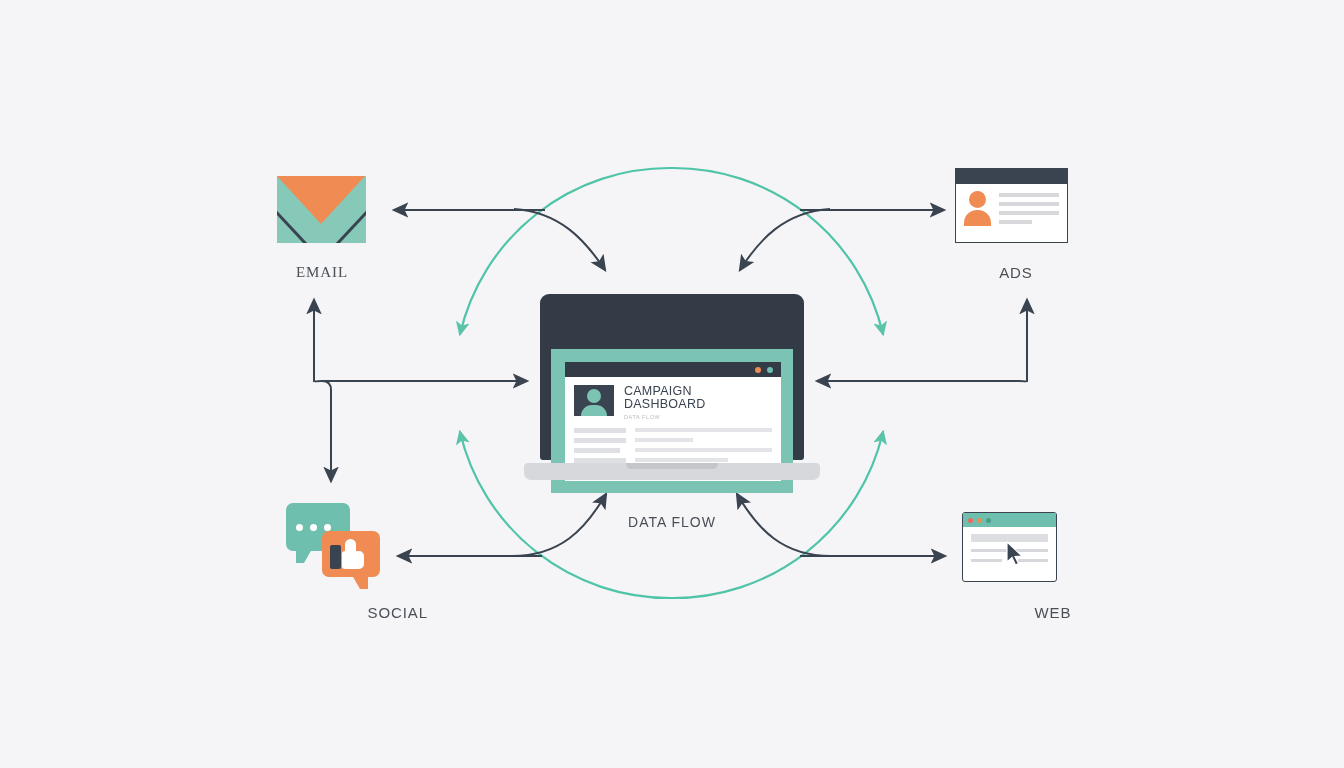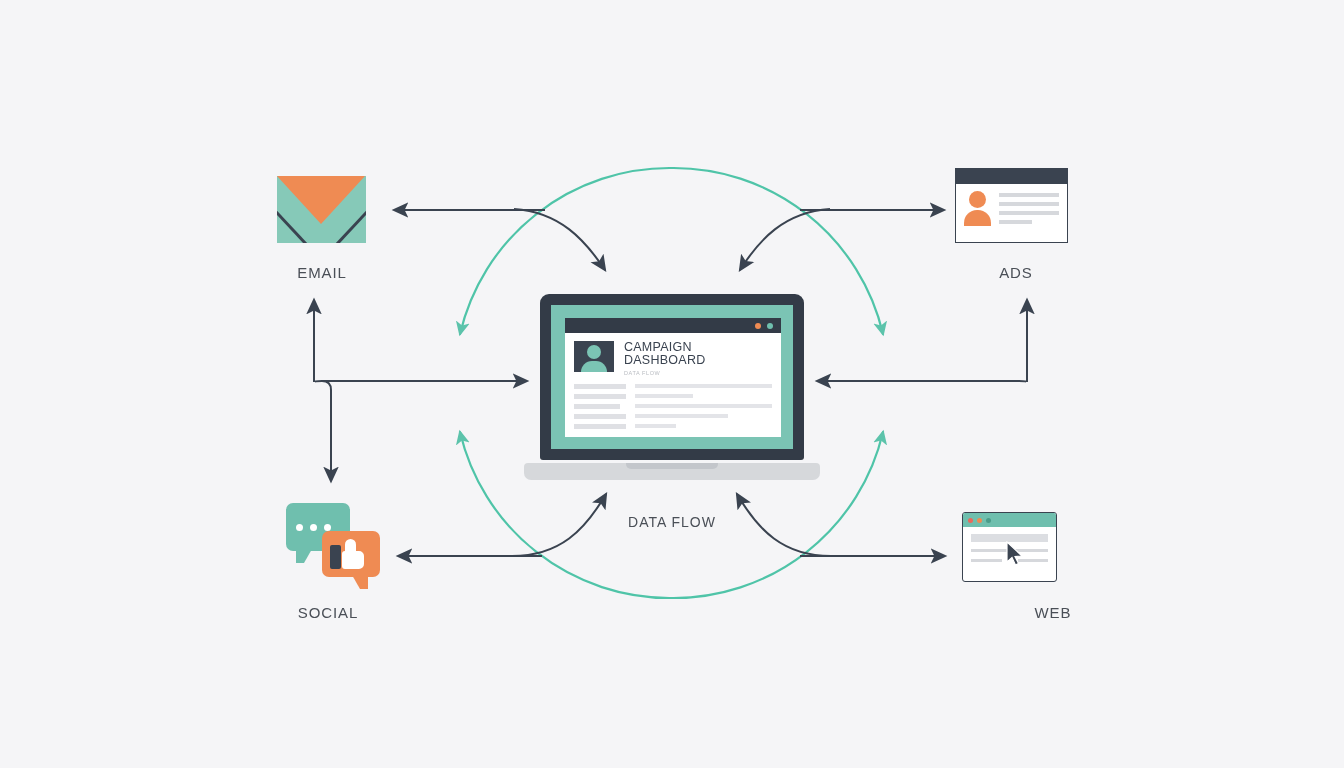--- a/index.html
+++ b/index.html
@@ -239,20 +239,21 @@
     background: #333b47;
     border-radius: 9px 9px 3px 3px;
     box-sizing: border-box;
     padding: 11px;
   }
   .screen {
     width: 100%; height: 100%;
     background: #7bc4b4;
     box-sizing: border-box;
     padding: 13px 12px 12px 14px;
+    margin-top: 44px;
   }
   .browser {
     background: #ffffff;
     height: 100%;
     box-sizing: border-box;
     overflow: hidden;
   }
   .br-bar {
     height: 15px;
     background: #333b47;
@@ -372,21 +373,21 @@
       <path d="M 831,556 C 783,556 758,530 737,494" marker-end="url(#ah-dark)"></path>
     </g>
   </svg>
 
   <div class="node">
     <div class="envelope">
       <div class="env-flap"></div>
       <div class="env-line l1"></div>
       <div class="env-line l2"></div>
     </div>
-    <div class="node-label" style="left:222px; top:264px;">EMAIL</div>
+    <div class="node-label" style="left:222px; top:264px;font-family:Liberation Serif, serif;">EMAIL</div>
   </div>
 
   <div class="node">
     <div class="adscard">
       <div class="ads-bar"></div>
       <div class="ads-body">
         <div class="ads-avatar">
           <div class="ads-head"></div>
           <div class="ads-shoulders"></div>
         </div>
@@ -413,21 +414,21 @@
       </div>
       <div class="bub-orange">
         <div class="thumb-sleeve"></div>
         <div class="thumb-hand">
           <div class="up"></div>
             <div class="palm"></div>
         </div>
         <div class="tail"></div>
       </div>
     </div>
-    <div class="node-label" style="left:228px; top:604px;">SOCIAL</div>
+    <div class="node-label" style="left:228px; top:604px;text-align:right;">SOCIAL</div>
   </div>
 
   <div class="node">
     <div class="webwin">
       <div class="web-bar">
         <i style="background:#ea6a5c"></i>
         <i style="background:#ef8b53"></i>
         <i style="background:#4a9c8a"></i>
       </div>
       <div class="web-body">

